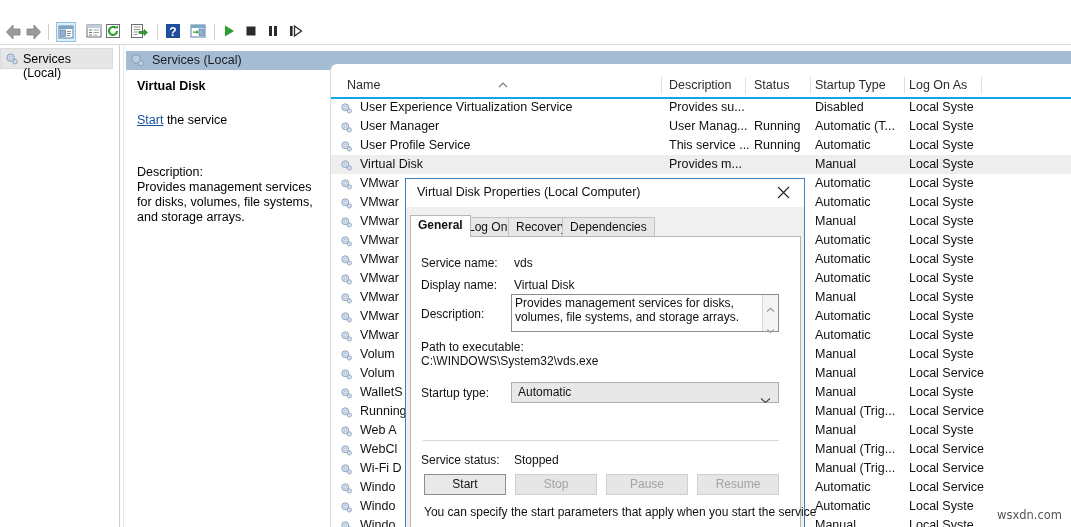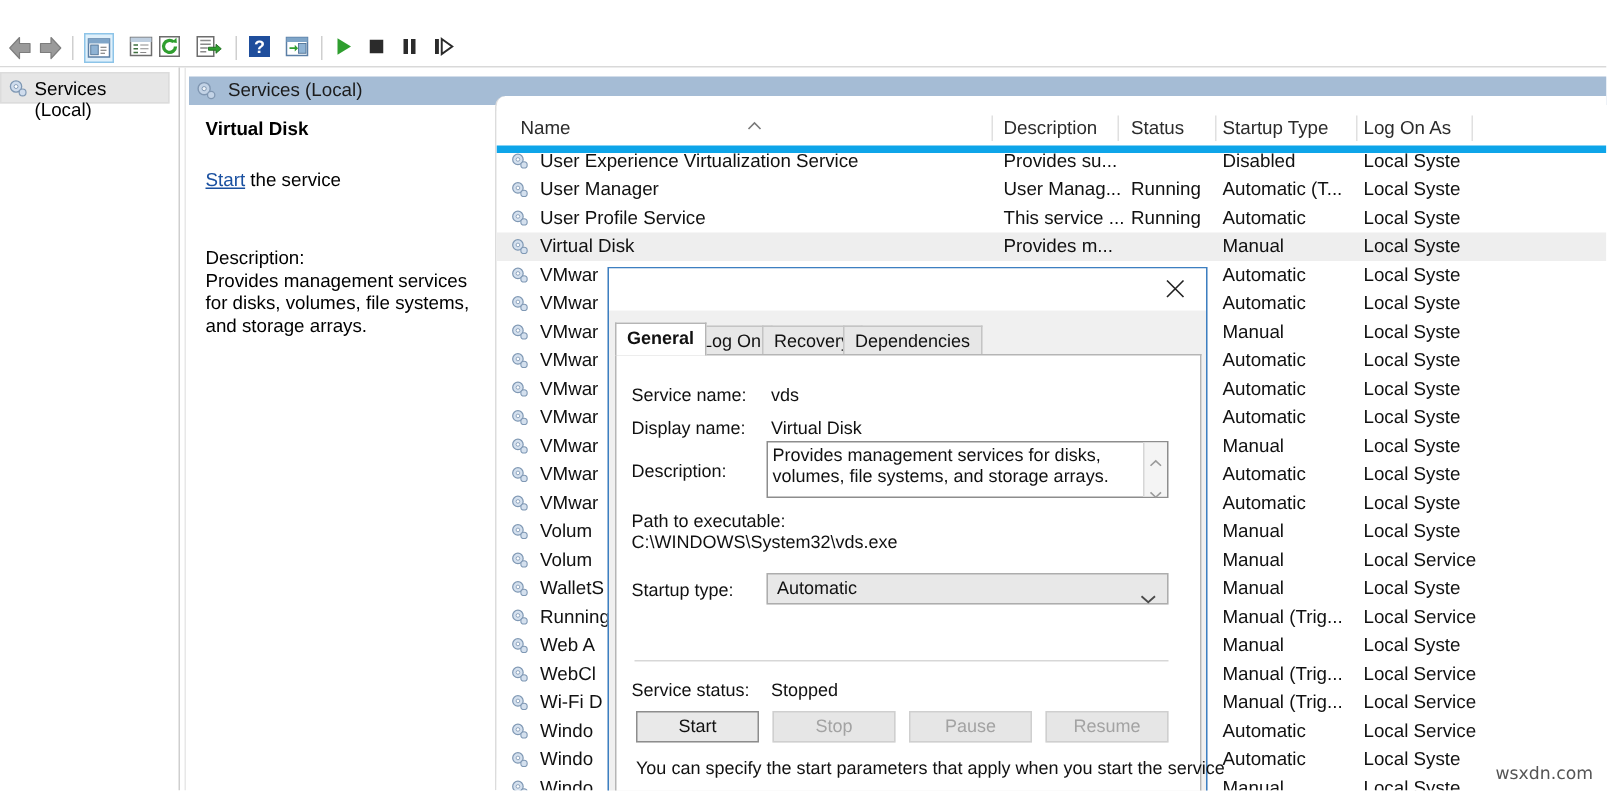--- a/index.html
+++ b/index.html
@@ -35,21 +35,21 @@
   .details{position:absolute;left:126px;top:70px;width:204px;height:457px;background:#fff;}
   .d-title{position:absolute;left:11px;top:9px;font-size:12.5px;font-weight:bold;}
   .d-action{position:absolute;left:11px;top:43px;font-size:12.5px;white-space:nowrap;}
   .d-action a{color:#1a50a0;text-decoration:underline;}
   .d-desclabel{position:absolute;left:11px;top:95px;font-size:12.5px;}
   .d-desc{position:absolute;left:11px;top:110px;width:190px;font-size:12.5px;line-height:15px;}
 
   
   .listpanel{position:absolute;left:330px;top:64px;width:741px;height:463px;background:#fff;
              border-top-left-radius:7px;border-left:1px solid #dcdcdc;box-sizing:border-box;overflow:hidden;}
-  .hdr{position:absolute;left:0;top:10px;width:740px;height:23px;background:#fff;border-bottom:5px solid #0ea5e9;}
+  .hdr{position:absolute;left:0;top:10px;width:740px;height:23px;background:#fff;border-bottom:2px solid #0ea5e9;}
   .hdr .cell{position:absolute;top:4px;font-size:12.5px;color:#2b2b2b;white-space:nowrap;}
   .hdr .sep{position:absolute;top:3px;width:1px;height:17px;background:#e0e0e0;}
   .sortarrow{position:absolute;left:167px;top:1px;width:10px;height:8px;}
 
   .rows{position:absolute;left:0;top:34px;width:740px;}
   .row{position:relative;height:19px;}
   .row.sel{background:#eeeeee;}
   .row .c{position:absolute;top:2px;font-size:12.5px;white-space:nowrap;color:#111;}
   .row .c-name{left:29px;}
   .row .c-desc{left:338px;}
@@ -561,20 +561,21 @@
         <span class="c c-desc"></span>
         <span class="c c-status"></span>
         <span class="c c-start">Manual</span>
         <span class="c c-logon">Local Syste</span>
       </div>
       </div>
   </div>
 
   <div class="dlg">
     <div class="dlg-title">
+      <span class="t">Virtual Disk Properties (Local Computer)</span>
       <span class="dlg-close">
         <svg width="13" height="13" viewBox="0 0 13 13">
             <path d="M1 1 L12 12 M12 1 L1 12" stroke="#222" stroke-width="1.1"></path>
           </svg>
       </span>
     </div>
 
     <div class="tabs">
       <div class="tab active" style="left:0px">General</div>
       <div class="tab" style="left:50px">Log On</div>

